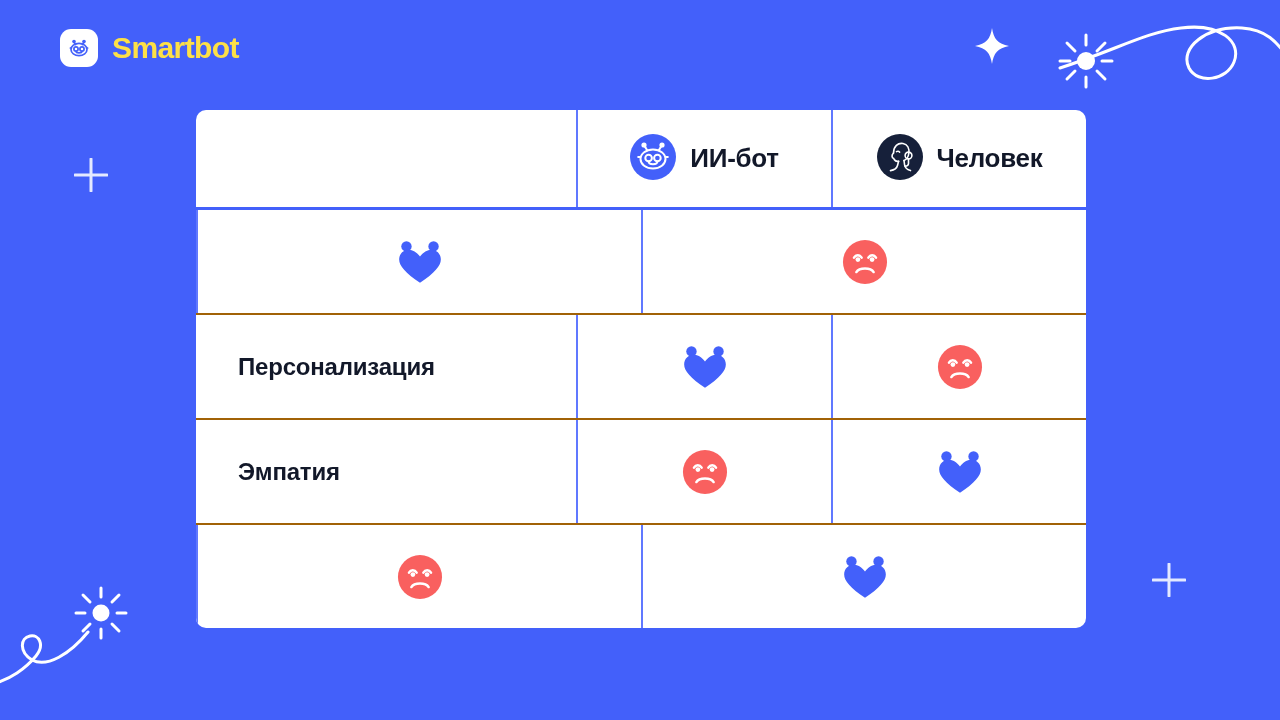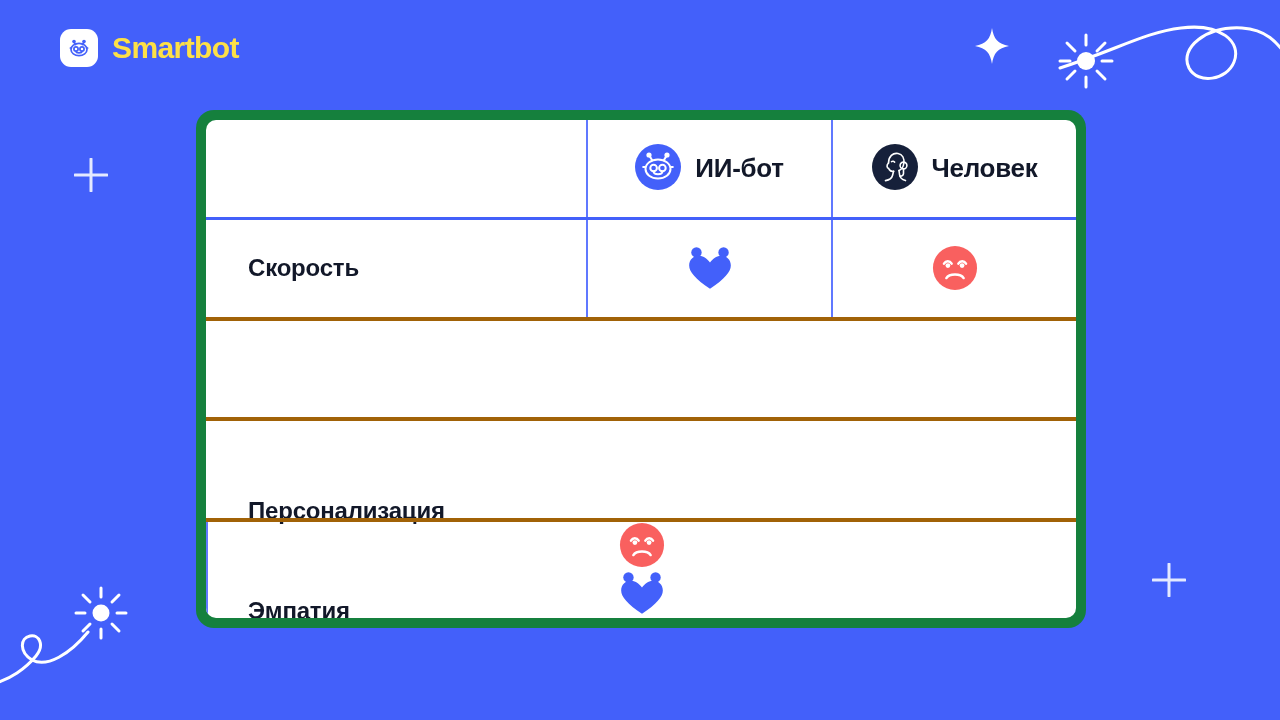--- a/index.html
+++ b/index.html
@@ -49,23 +49,22 @@
     letter-spacing: -0.6px;
   }
 
   
   .card-frame {
     position: absolute;
     left: 196px;
     top: 110px;
     width: 890px;
     height: 518px;
-    background: #15803d;
+    background: #fdba74;
     border-radius: 18px;
-    padding: 10px;
   }
   .card {
     width: 100%;
     height: 100%;
     background: #ffffff;
     border-radius: 10px;
     overflow: hidden;
     display: flex;
     flex-direction: column;
   }
@@ -73,22 +72,21 @@
   .row {
     display: flex;
     flex: 1 1 0;
     min-height: 0;
   }
   .row.header-row {
     flex: 0 0 100px;
     border-bottom: 3px solid #4360fa;
   }
   .row + .row {
-    border-top: 4px solid #a16207;
-    flex-direction: column;
+    border-top: 2px solid #a16207;
   }
 
   .cell {
     display: flex;
     align-items: center;
     min-width: 0;
   }
   .cell.label-cell {
     flex: 0 0 380px;
     padding-left: 42px;
@@ -248,23 +246,20 @@
                 <path d="M31.5 25 L31.5 29.5 C31.5 31.5 29.5 32.5 28 32"></path>
               </g>
             </svg>
           </span>
           <span class="col-head-label">Человек</span>
         </div>
       </div>
     </div>
 
     <div id="table-body-slot" style="display:contents"><div class="row">
-          <div class="cell label-cell">
-            <span class="row-label">Скорость</span>
-          </div>
           <div class="cell value-cell">
             <span style="color: rgb(67, 96, 250); line-height: 0;"><svg width="50" height="50" viewBox="0 0 48 48">
                 <use href="#sym-robot-heart"></use>
               </svg></span>
           </div>
           <div class="cell value-cell">
             <span style="color: rgb(249, 96, 95); line-height: 0;"><svg width="46" height="46" viewBox="0 0 48 48">
                 <use href="#sym-sad-face"></use>
               </svg></span>
           </div>

